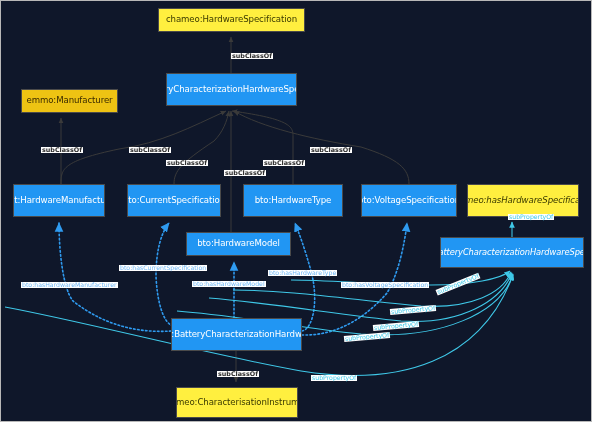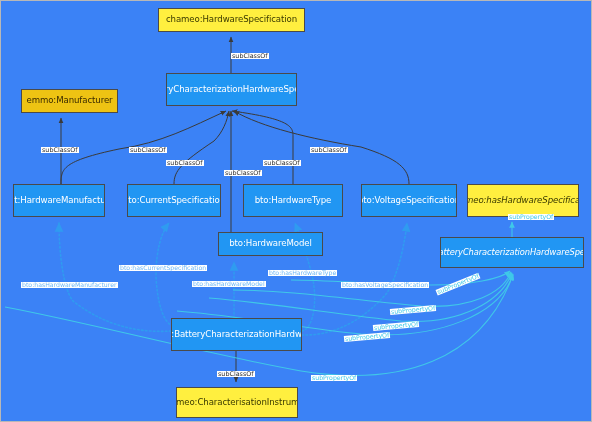--- a/index.html
+++ b/index.html
@@ -4,21 +4,21 @@
 <style>
   html, body {
     margin: 0;
     padding: 0;
     background: #ffffff;
   }
   #canvas {
     position: relative;
     width: 592px;
     height: 422px;
-    background: #3b82f6;
+    background: #0f172a;
     border: 1px solid #b8b8b8;
     box-sizing: border-box;
     overflow: hidden;
     font-family: "DejaVu Sans", sans-serif;
   }
   #edges {
     position: absolute;
     left: 0;
     top: 0;
     width: 592px;
@@ -61,20 +61,21 @@
     position: absolute;
     white-space: nowrap;
     line-height: 1;
     transform-origin: center center;
     pointer-events: none;
   }
   .edge-label.subclass {
     color: #2f2f2f;
     background: #ffffff;
     padding: 0 1px;
+    font-weight: bold;
   }
   .edge-label.prop-cyan {
     color: #3fc8e8;
     background: #ffffff;
     padding: 0 1px;
   }
   .edge-label.prop-blue {
     color: #6fb8f5;
     background: #ffffff;
     padding: 0 1px;
@@ -150,21 +151,21 @@
         <div class="lbl">bto:HardwareType</div>
       </div>
       <div class="node class-blue" style="left: 360px; top: 183px; width: 96px; height: 33px; font-size: 8.6px;">
         <div class="lbl">bto:Voltage</div>
         <div class="lbl">Specification</div>
       </div>
       <div class="node class-yellow prop" style="left: 466px; top: 183px; width: 112px; height: 33px; font-size: 8.6px;">
         <div class="lbl">chameo:hasHardware</div>
         <div class="lbl">Specification</div>
       </div>
-      <div class="node class-blue" style="left: 185px; top: 231px; width: 105px; height: 24px; font-size: 8.6px; margin-left: 32px;">
+      <div class="node class-blue" style="left: 185px; top: 231px; width: 105px; height: 24px; font-size: 8.6px;">
         <div class="lbl">bto:HardwareModel</div>
       </div>
       <div class="node class-blue prop" style="left: 439px; top: 236px; width: 144px; height: 31px; font-size: 8.3px;">
         <div class="lbl">bto:hasBatteryCharacterization</div>
         <div class="lbl">HardwareSpecification</div>
       </div>
       <div class="node class-blue" style="left: 170px; top: 317px; width: 131px; height: 33px; font-size: 8.6px;">
         <div class="lbl">bto:BatteryCharacterization</div>
         <div class="lbl">Hardware</div>
       </div>

